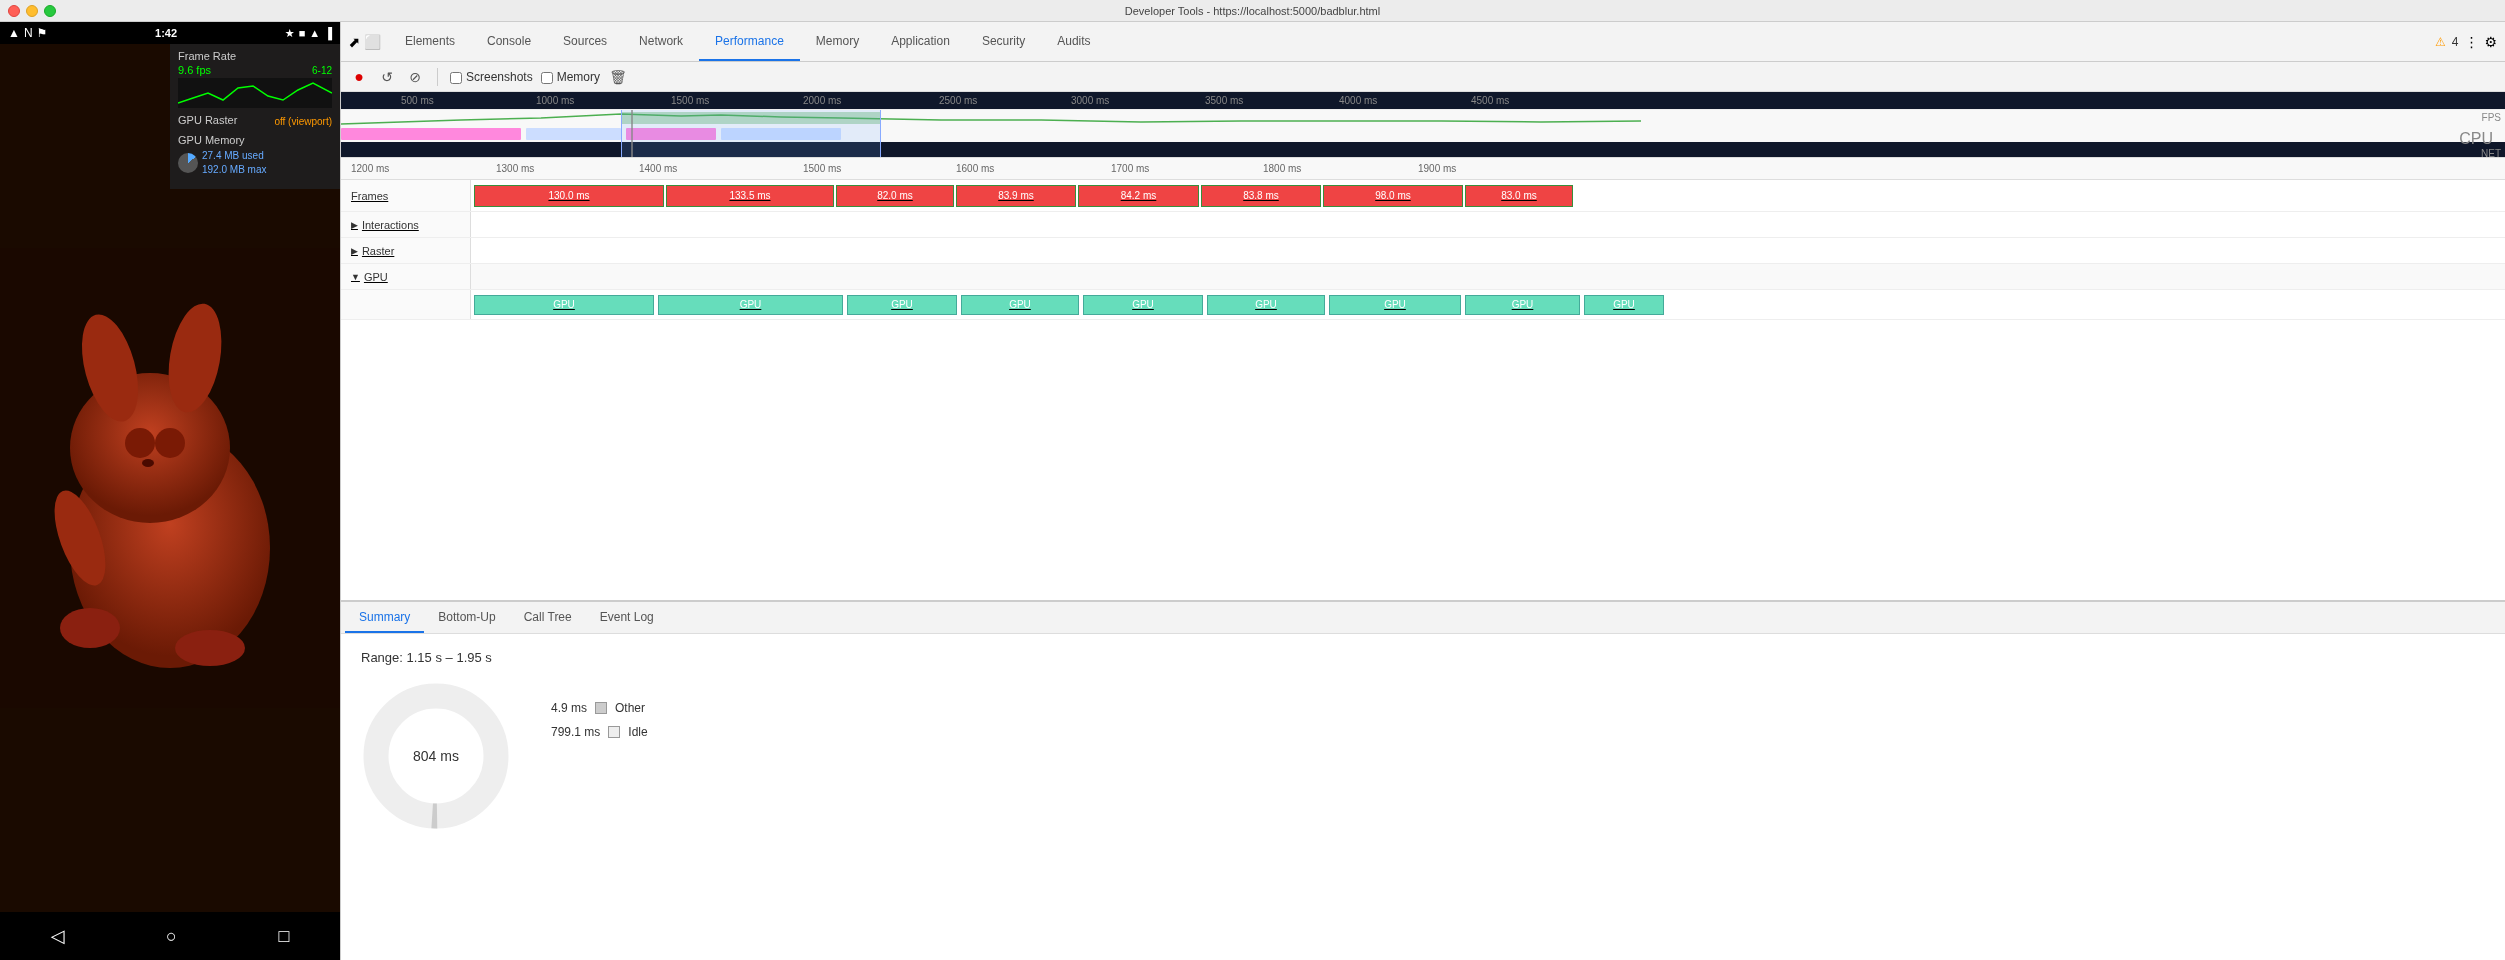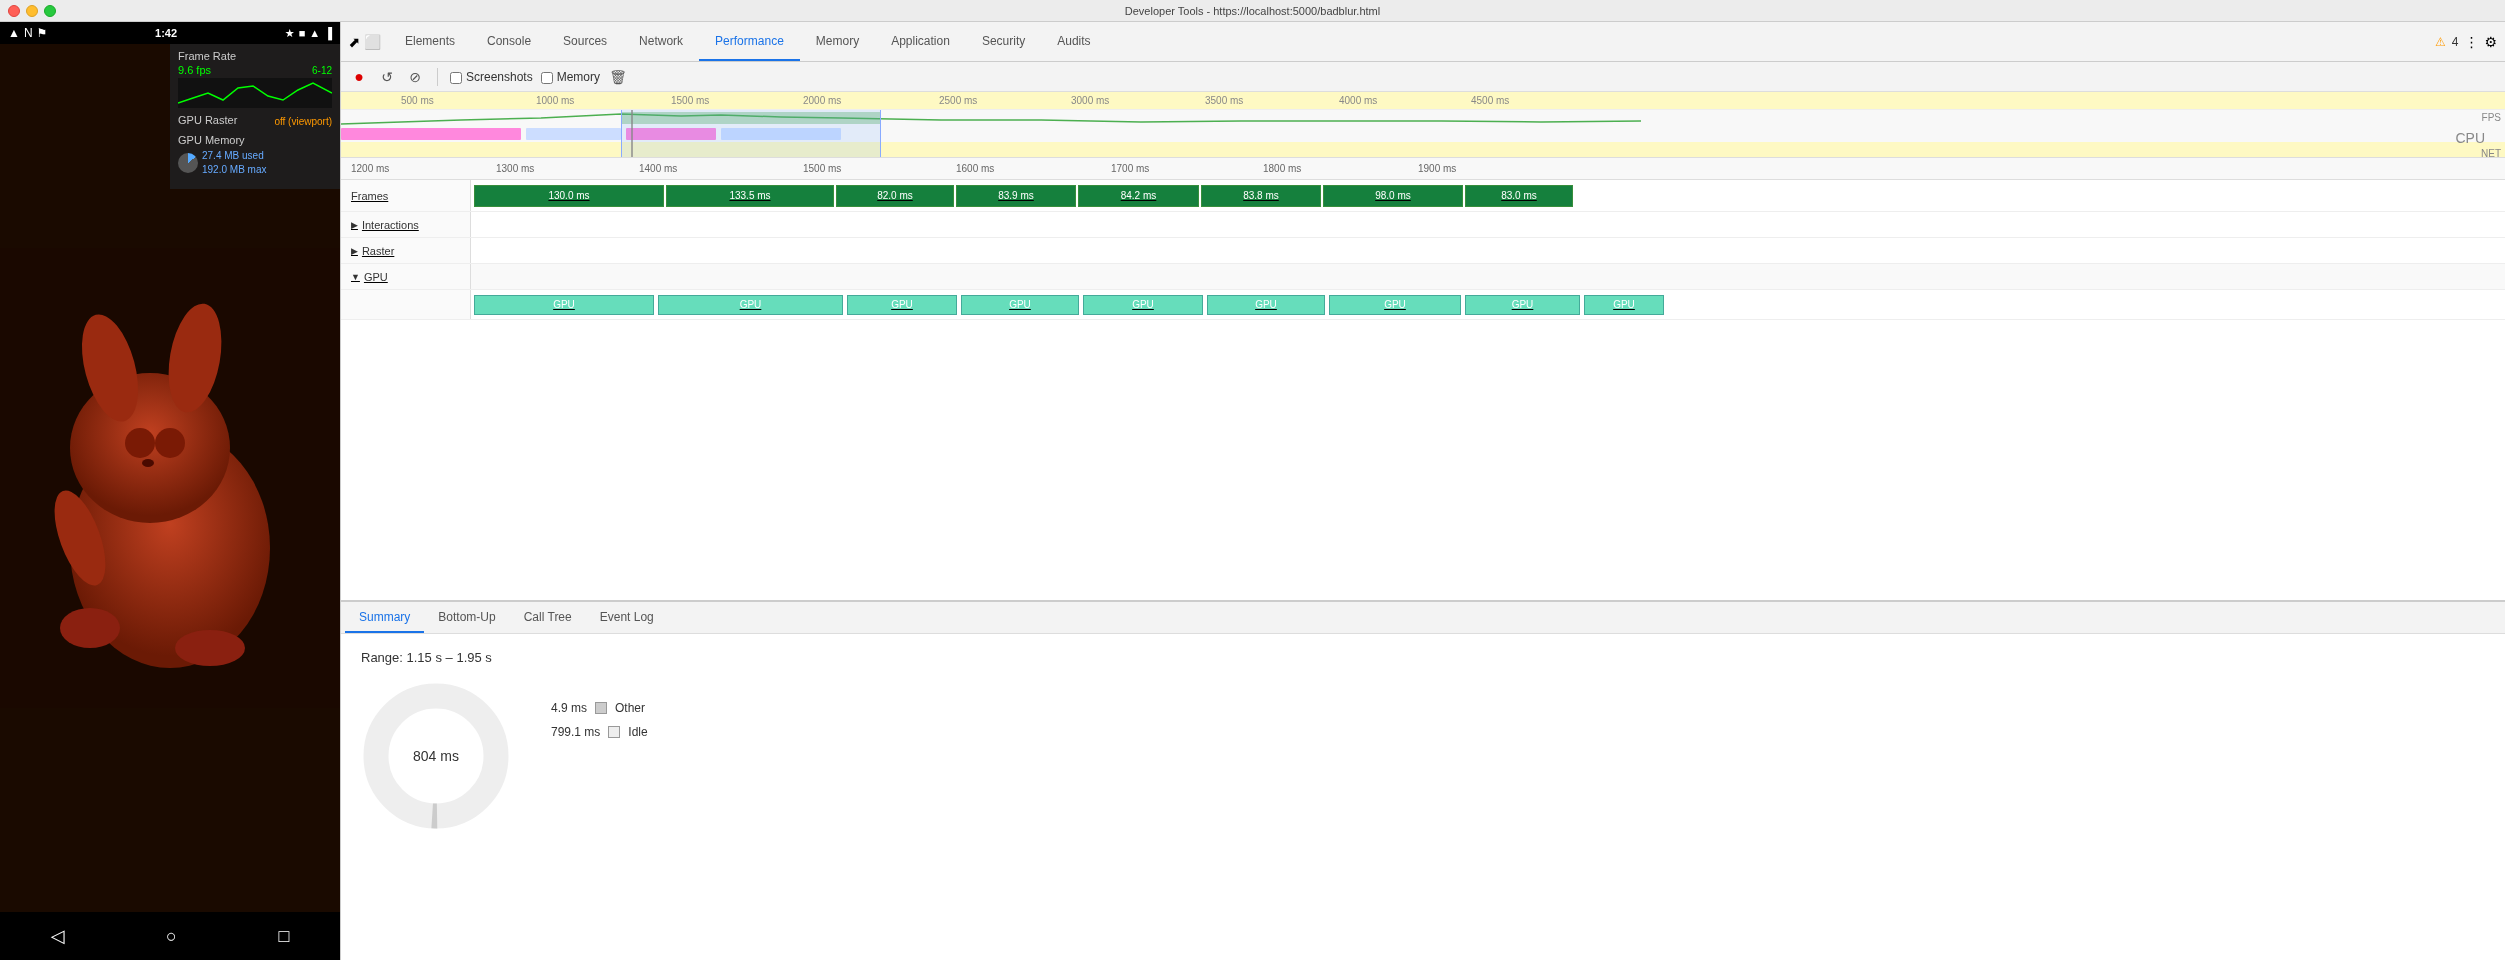--- a/index.html
+++ b/index.html
@@ -197,21 +197,21 @@
     .timeline-area {
       flex: 1;
       display: flex;
       flex-direction: column;
       overflow: hidden;
     }
 
     
     .overview-section {
       height: 66px;
-      background: #fef9c3;
+      background: #0f172a;
       border-bottom: 1px solid #ddd;
       position: relative;
       overflow: hidden;
     }
     .time-ruler-top {
       height: 18px;
       display: flex;
       align-items: center;
       padding: 0 0 0 0;
       font-size: 10px;
@@ -226,23 +226,23 @@
     }
     .label-fps {
       position: absolute;
       right: 4px;
       top: 2px;
       font-size: 10px;
       color: #888;
     }
     .label-cpu {
       position: absolute;
-      right: 20px;
+      right: 12px;
       top: 20px;
-      font-size: 14px;
+      font-size: 16px;
       color: #888;
     }
     .label-net {
       position: absolute;
       right: 4px;
       top: 38px;
       font-size: 10px;
       color: #888;
     }
     .overview-charts {
@@ -316,21 +316,21 @@
     
     .frames-row {
       height: 32px;
     }
     .frames-row .track-content {
       display: flex;
       align-items: center;
     }
     .frame-block {
       height: 22px;
-      background: #15803d;
+      background: #ef4444;
       border: 1px solid #388e3c;
       display: flex;
       align-items: center;
       justify-content: center;
       font-size: 10px;
       color: #fff;
       white-space: nowrap;
       flex-shrink: 0;
       margin: 1px 1px;
     }

